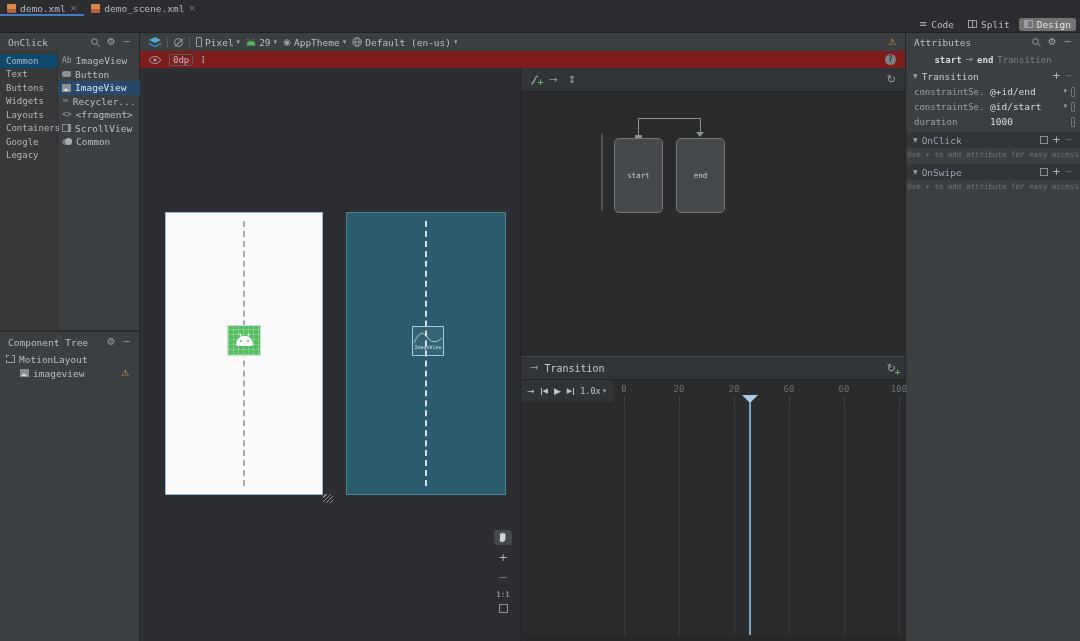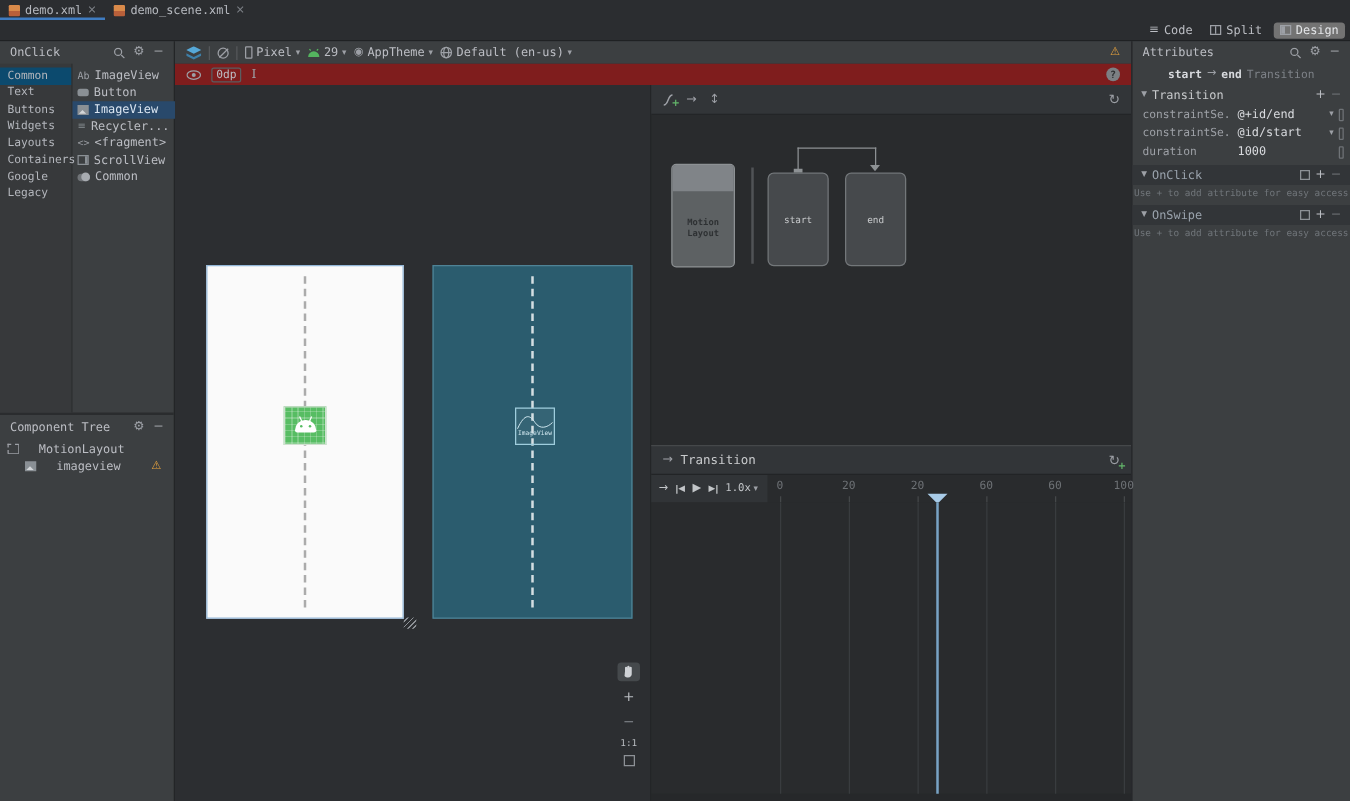--- a/index.html
+++ b/index.html
@@ -39,21 +39,21 @@
   .btnic{width:9px;height:6px;border-radius:2px;background:#8a9095;display:inline-block}
   .imgic{width:9px;height:8px;background:#8a9095;display:inline-block;position:relative}
   .imgic::after{content:"";position:absolute;left:1px;bottom:1px;border-left:3px solid transparent;border-right:3px solid transparent;border-bottom:3px solid #d3d6d9}
   .scrlic{width:9px;height:8px;border:1px solid #8a9095;display:inline-block;position:relative}
   .scrlic::after{content:"";position:absolute;right:0;top:0;bottom:0;width:2px;background:#8a9095}
   .swic{width:10px;height:6px;border-radius:3px;background:#6f7377;display:inline-block;position:relative}
   .swic::after{content:"";position:absolute;right:0;top:-1px;width:7px;height:7px;border-radius:50%;background:#a7abb0}
   .dl{margin-left:auto;font-size:8px;color:#9da0a6;border-bottom:1px solid #9da0a6;line-height:1}
   
   .treehead{height:20px;display:flex;align-items:center;gap:7px;padding:0 8px;font-size:9.5px;color:#bcbec4}
-  .trow{height:14px;display:flex;align-items:center;gap:16px;font-size:9.5px;color:#bcbec4}
+  .trow{height:14px;display:flex;align-items:center;gap:4px;font-size:9.5px;color:#bcbec4}
   .mlic{width:9px;height:8px;border:1px solid #9da0a6;display:inline-block;border-style:dashed solid solid dashed}
   .warn{color:#e8a33d;font-size:9px}
   
   .tb1{height:18px;display:flex;align-items:center;gap:6px;padding:0 9px;background:#3c3f41}
   .tb2{height:17px;display:flex;align-items:center;gap:8px;padding:0 9px;background:#7f1d1d}
   .vsep{width:1px;height:11px;background:#55585b}
   .ddl{display:flex;align-items:center;gap:3px;font-size:9.5px;color:#bcbec4}
   .chev{font-size:7px;color:#9da0a6}
   .phoneic{width:6px;height:10px;border:1px solid #9da0a6;border-radius:1px;display:inline-block}
   .slashc{width:9px;height:9px;border:1px solid #9da0a6;border-radius:50%;display:inline-block;position:relative}
@@ -355,24 +355,20 @@
                   <path d="M1 9 C5 9 4 1 8 1" fill="none" stroke="#9da0a6" stroke-width="1.2"></path>
                 </svg>
                 <span class="pb ic">+</span>
               </span>
             <span class="micon ic">→</span>
             <span class="micon ic">↕</span>
             <span class="mloop ic">↻</span>
           </div>
 
           <div class="overview">
-            <div class="mobox">
-              <div class="moband"></div>
-              <div class="molabel">Motion Layout</div>
-            </div>
             <div class="odiv"></div>
             <div class="state st-start">
               <span>start</span>
             </div>
             <div class="state st-end">
               <span>end</span>
             </div>
             <div class="aline" style="left:117px;top:26px;width:63px;height:1px"></div>
             <div class="aline" style="left:117px;top:26px;width:1px;height:18px"></div>
             <div class="aline" style="left:179px;top:26px;width:1px;height:14px"></div>

